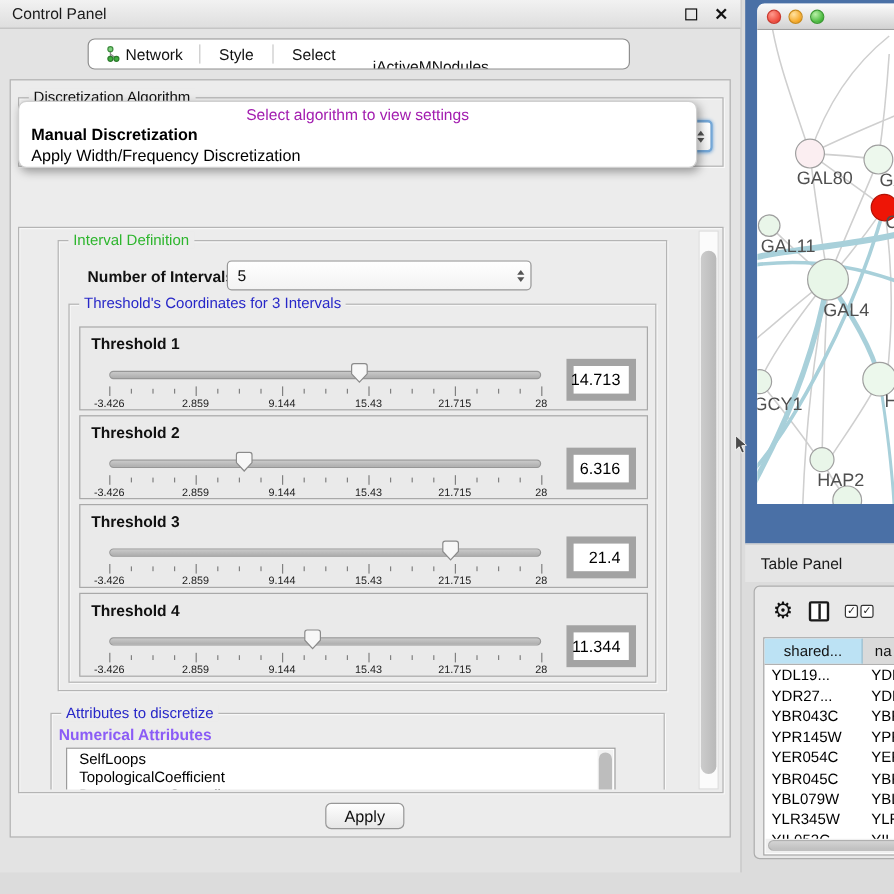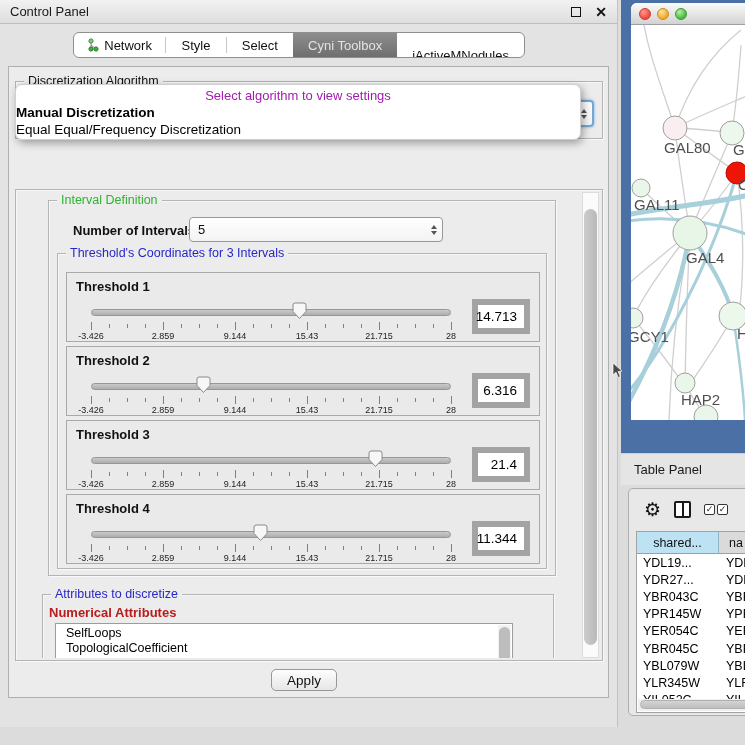--- a/index.html
+++ b/index.html
@@ -49,21 +49,21 @@
     border-top:4.5px solid #555; }
 
   
   #group-alg { left:6px; top:14px; width:588px; height:58px; }
   #combo-alg { left:10px; top:18px; right:8px; height:27px;
     border:2px solid var(--focus-ring); box-shadow:0 0 3px var(--focus-ring); }
   .popup { position:absolute; left:6px; top:17px; width:566px; height:56px; background:#fff;
     border:1px solid #d0d0d0; border-radius:7px; box-shadow:2px 3px 8px rgba(0,0,0,.35);
     z-index:30; padding-top:3px; }
   .popup .ph { text-align:center; color:#a21caf; font-size:13px; height:16px; }
-  .popup .opt { font-size:13.5px; color:#000; padding:1px 0; height:17px; }
+  .popup .opt { font-size:13.5px; color:#000; padding:1px 10px; height:17px; }
   .popup .opt.bold { font-weight:bold; }
 
   #group-table-data { left:6px; top:74px; width:588px; height:46px; }
   #combo-table { left:10px; top:12px; right:10px; height:26px; }
 
   
   #big-group { left:6px; top:122px; width:588px; height:472px; background:#ececec; }
   .scroll-content { position:absolute; left:2px; top:2px; width:560px; height:466px; overflow:hidden; }
   .vscrollbar { position:absolute; right:3px; top:2px; width:17px; height:466px;
     background:#fbfbfb; border:1px solid #dcdcdc; }
@@ -86,21 +86,21 @@
   .tick { position:absolute; width:1px; background:#808080; }
   .tick.minor { height:4px; top:2px; }
   .tick.major { height:8px; top:0; }
   .scale { position:absolute; left:0; right:0; top:22px; height:11px; }
   .scale span { position:absolute; transform:translateX(-50%); font-size:9px; font-weight:normal; color:#222; white-space:nowrap; }
   .value-box { position:absolute; right:9px; top:26px; width:58px; height:35px; background:#fff;
     border:6px solid #a3a3a3; font-size:13.5px; color:#000; display:flex; align-items:center;
     justify-content:flex-end; padding-right:7px; }
 
   #group-attrs { left:24px; top:402px; width:512px; height:200px; }
-  #attr-title { position:absolute; left:6px; top:10px; font-size:13px; font-weight:bold; color:#b91c1c; }
+  #attr-title { position:absolute; left:6px; top:10px; font-size:13px; font-weight:bold; color:#8b5cf6; }
   .attr-list { position:absolute; left:12px; top:28px; width:458px; height:150px; background:#fff;
     border:1px solid #9c9c9c; overflow:hidden; padding-top:2px; }
   .attr-item { font-size:12.5px; color:#000; padding:0 0 0 10px; height:15px; line-height:15px; }
   .attr-scroll { position:absolute; right:1px; top:1px; width:13px; bottom:1px; background:#f2f2f2; }
   .attr-scroll .thumb { position:absolute; left:1px; top:2px; width:11px; height:42px;
     background:#bdbdbd; border-radius:6px; }
 
   .apply-btn { position:absolute; left:262px; top:602px; width:66px; height:22px;
     background:linear-gradient(#fefefe,#e6e6e6); border:1px solid #979797; border-radius:5px;
     font-size:13.5px; color:#111; display:flex; align-items:center; justify-content:center; cursor:default; }
@@ -174,44 +174,41 @@
         <span>Network</span>
       </div>
       <div class="sep"></div>
       <div class="tab" style="width: 60px;">
         <span>Style</span>
       </div>
       <div class="sep"></div>
       <div class="tab" style="width: 67px;">
         <span>Select</span>
       </div>
-      <div class="tab selected" style="width: 105px;">
-        <span>Cyni Toolbox</span>
-      </div>
       <div class="tab" style="width: 128px; margin-top: 20px;">
         <span>jActiveMNodules</span>
       </div>
     </div>
 
   <div class="main-panel">
 
     <div class="group" id="group-alg">
       <span class="group-label">Discretization Algorithm</span>
       <div class="combo" id="combo-alg">
         <span class="arrows">
           <span class="tri-up"></span>
             <span class="tri-dn"></span>
         </span>
       </div>
     </div>
 
     <div class="popup">
       <div class="ph">Select algorithm to view settings</div>
       <div class="opt bold">Manual Discretization</div>
-      <div class="opt">Equal Equal/Frequency Discretization</div>
+      <div class="opt">Apply Width/Frequency Discretization</div>
     </div>
 
 
     <div class="group" id="big-group">
       <div class="scroll-content">
 
         <div class="group" id="group-interval">
           <span class="group-label green">Interval Definition</span>
           <span id="noi-label">Number of Intervals</span>
           <div class="combo" id="combo-noi">

